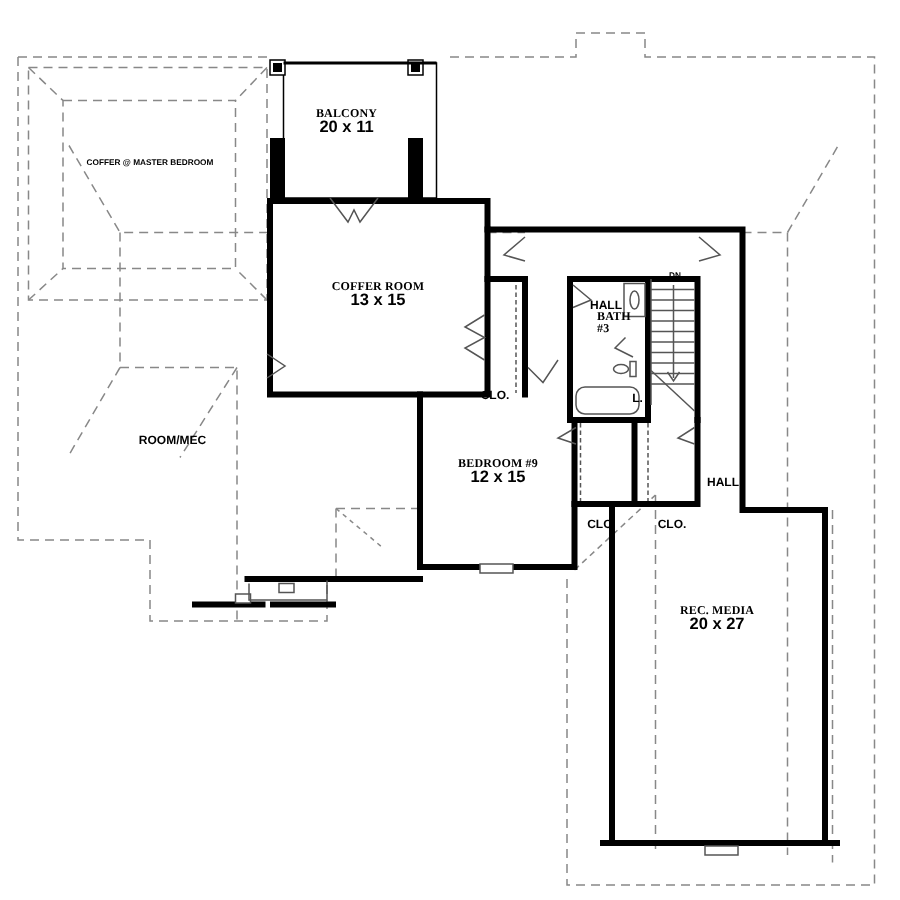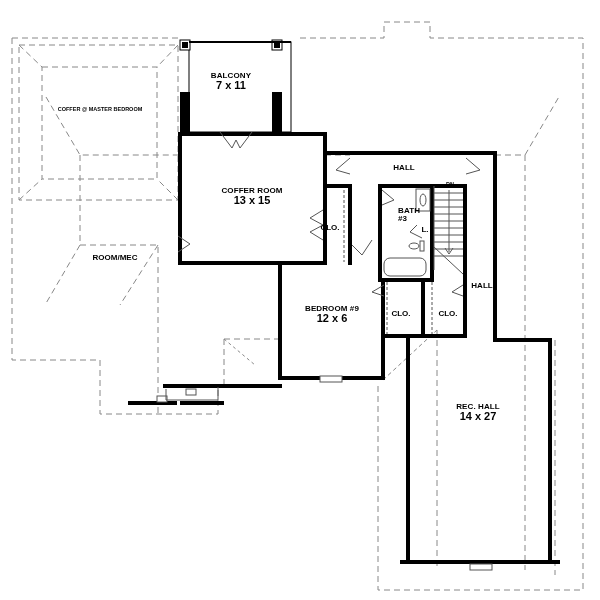--- a/index.html
+++ b/index.html
@@ -1,21 +1,21 @@
 <!DOCTYPE html>
 <html><head>
   <meta charset="utf-8">
   <style>
     html, body { margin: 0; padding: 0; background: #ffffff; }
     body { width: 600px; height: 600px; position: relative; overflow: hidden; font-family: "Liberation Sans", sans-serif; }
     #plan { position: absolute; left: 0; top: 0; width: 600px; height: 600px; }
     .label { position: absolute; text-align: center; color: #000; font-weight: bold; line-height: 1.05; white-space: nowrap; transform: translateX(-50%); }
-    .label .name { display: block; font-size: 8px; letter-spacing: 0.1px; }
+    .label .name { display: block; font-size: 8px; letter-spacing: 0.1px; font-family: Liberation Serif, serif; }
     .label .dim { display: block; font-size: 11px; }
-    .small { font-size: 8px; }
+    .small { font-size: 8px; margin-top: 36px; }
     .tiny { font-size: 5.5px; }
   </style>
 </head>
 <body>
 
 <svg id="plan" viewBox="0 0 600 600" xmlns="http://www.w3.org/2000/svg">
 
   <g stroke="#888" stroke-width="1" fill="none" stroke-dasharray="6,4">
     <path d="M12 38 H180 M300 38 H384 V22 H430 V38 H583 V590 H378 V386"></path>
     <path d="M12 38 V360 H100 V414 H218 V386"></path>
@@ -88,33 +88,33 @@
     <path d="M382 190 L394 200 L382 205"></path>
     <path d="M352 245 L362 255 L372 240"></path>
     <path d="M384 285 L372 292 L384 296"></path>
     <path d="M463 285 L452 292 L463 296"></path>
     <path d="M417 225 L410 232 L422 238"></path>
   </g>
 </svg>
 
 <div class="label" style="left:231px;top:72px;">
   <span class="name">BALCONY</span>
-  <span class="dim">7 x 11</span>
+  <span class="dim">20 x 11</span>
 </div>
 <div class="label" style="left:252px;top:187px;">
   <span class="name">COFFER ROOM</span>
   <span class="dim">13 x 15</span>
 </div>
 <div class="label" style="left:332px;top:305px;">
   <span class="name">BEDROOM #9</span>
-  <span class="dim">12 x 6</span>
+  <span class="dim">12 x 15</span>
 </div>
 <div class="label" style="left:478px;top:403px;">
-  <span class="name">REC. HALL</span>
-  <span class="dim">14 x 27</span>
+  <span class="name">REC. MEDIA</span>
+  <span class="dim">20 x 27</span>
 </div>
 <div class="label" style="left:398px;top:207px;transform:none;">
   <span class="name" style="text-align:center;">BATH</span>
   <span class="name" style="text-align:left;">#3</span>
 </div>
 
 <div class="label tiny" style="left:100px;top:107px;">COFFER @ MASTER BEDROOM</div>
 <div class="label small" style="left:115px;top:254px;">ROOM/MEC</div>
 <div class="label small" style="left:404px;top:164px;">HALL</div>
 <div class="label small" style="left:482px;top:282px;">HALL</div>

